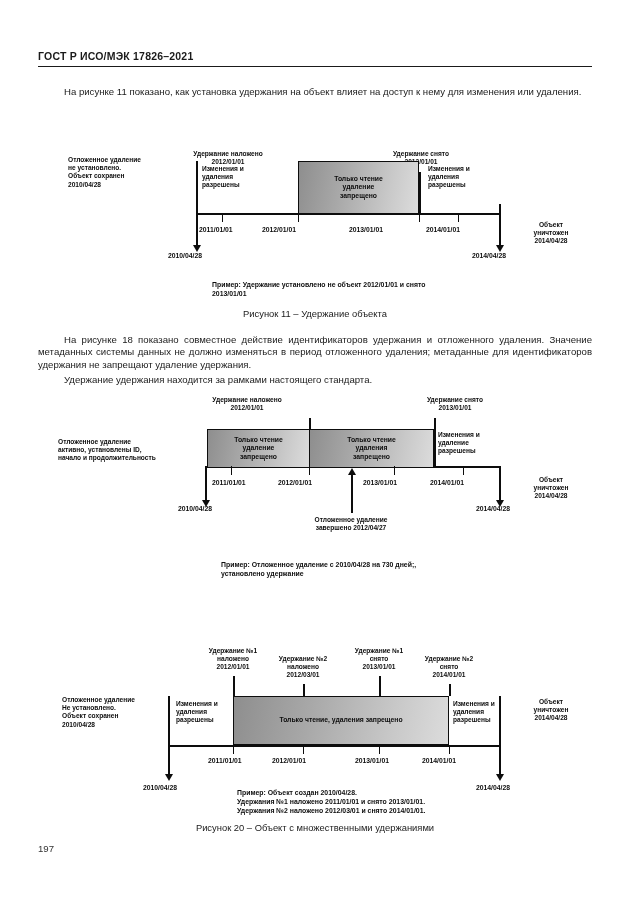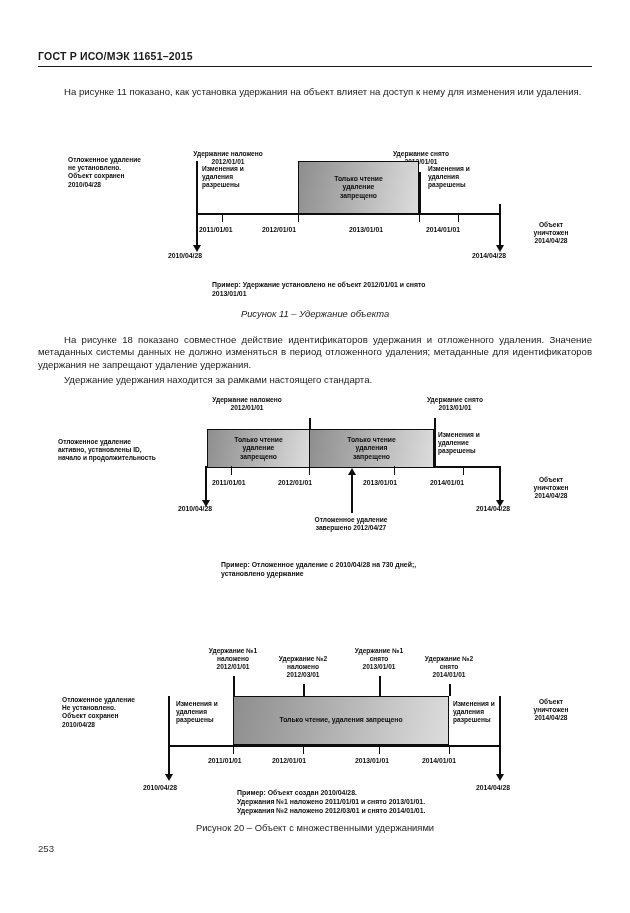--- a/index.html
+++ b/index.html
@@ -87,21 +87,21 @@
     position:absolute;
     font-size:6.9px;line-height:9.2px;font-weight:bold;color:#0d0d0d;
     white-space:pre-line;
   }
 </style>
 </head>
 <body>
 
 <div class="page">
 
-  <div class="runhead">ГОСТ Р ИСО/МЭК 11651–2015</div>
+  <div class="runhead">ГОСТ Р ИСО/МЭК 17826–2021</div>
   <div class="rule"></div>
 
   <div class="para" style="top:86px;">На рисунке 11 показано, как установка удержания на объект влияет на доступ к нему для изменения или удаления.</div>
 
   <div class="diagram" style="top:0;height:330px;">
 
     <div class="lbl c" style="left:168px;top:150px;width:120px;">Удержание наложено
 2012/01/01</div>
     <div class="lbl c" style="left:366px;top:150px;width:110px;">Удержание снято
 2013/01/01</div>
@@ -147,21 +147,21 @@
     <div class="tick-lbl" style="left:349px;top:226px;">2013/01/01</div>
     <div class="tick-lbl" style="left:426px;top:226px;">2014/01/01</div>
 
     <div class="tick-lbl" style="left:168px;top:252px;">2010/04/28</div>
     <div class="tick-lbl" style="left:472px;top:252px;">2014/04/28</div>
 
     <div class="example" style="left:212px;top:280px;width:300px;text-align:left;">Пример: Удержание установлено не объект 2012/01/01 и снято
              2013/01/01</div>
   </div>
 
-  <div class="fig-caption" style="top:308px;font-style:italic;">Рисунок 11 – Удержание объекта</div>
+  <div class="fig-caption" style="top:308px;">Рисунок 11 – Удержание объекта</div>
 
   <div class="para" style="top:334px;">На рисунке 18 показано совместное действие идентификаторов удержания и отложенного удаления. Значение метаданных системы данных не должно изменяться в период отложенного удаления; метаданные для идентификаторов удержания не запрещают удаление удержания.</div>
   <div class="para" style="top:374px;">Удержание удержания находится за рамками настоящего стандарта.</div>
 
   <div class="diagram" style="top:0;height:260px;">
 
     <div class="lbl c" style="left:186px;top:396px;width:122px;">Удержание наложено
 2012/01/01</div>
     <div class="lbl c" style="left:400px;top:396px;width:110px;">Удержание снято
 2013/01/01</div>
@@ -279,15 +279,15 @@
     <div class="tick-lbl" style="left:143px;top:784px;">2010/04/28</div>
     <div class="tick-lbl" style="left:476px;top:784px;">2014/04/28</div>
 
     <div class="example" style="left:237px;top:788px;width:330px;text-align:left;">Пример: Объект создан 2010/04/28.
               Удержания №1 наложено 2011/01/01 и снято 2013/01/01.
               Удержания №2 наложено 2012/03/01  и снято 2014/01/01.</div>
   </div>
 
   <div class="fig-caption" style="top:822px;">Рисунок 20 – Объект с множественными удержаниями</div>
 
-  <div class="page-num">253</div>
+  <div class="page-num">197</div>
 
 </div>
 
 </body></html>

